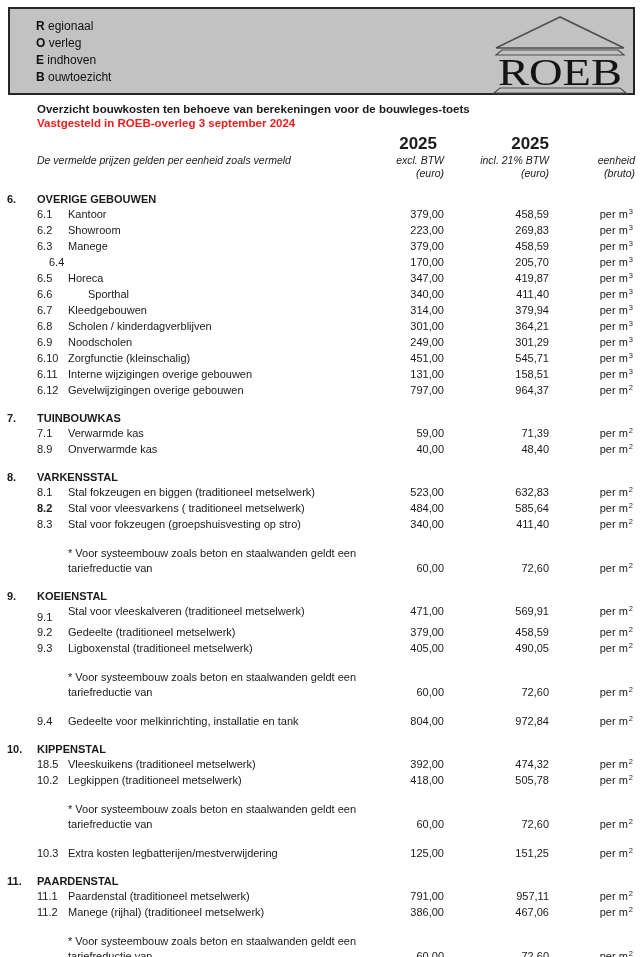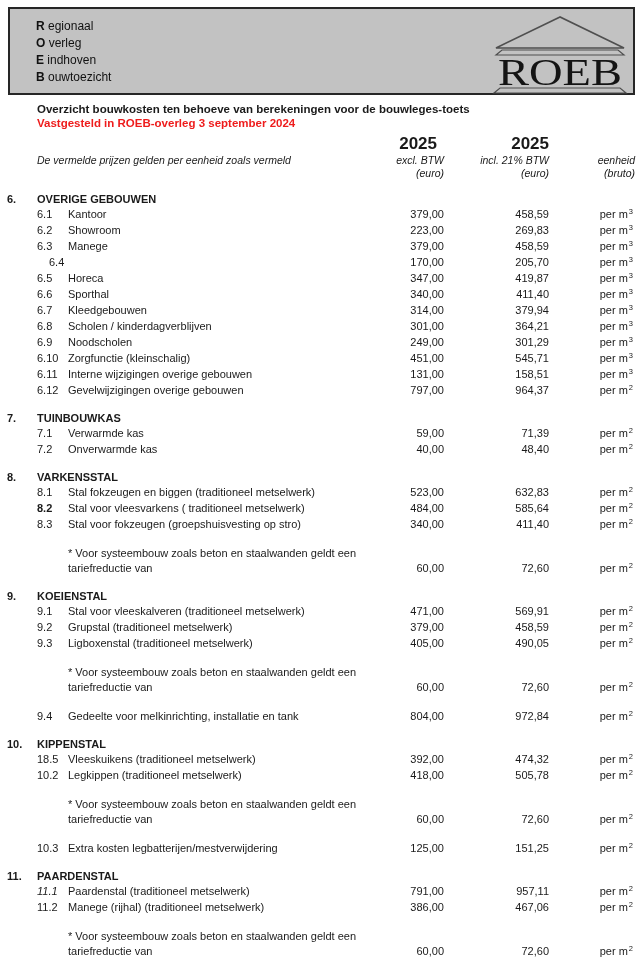--- a/index.html
+++ b/index.html
@@ -119,21 +119,21 @@
         </div>
         <div class="r">
           <div class="c" style="grid-column: 2 / 3;">6.5</div>
           <div class="c" style="grid-column: 3 / 4;">Horeca</div>
           <div class="c p" style="grid-column: 4 / 5;">347,00</div>
           <div class="c p" style="grid-column: 5 / 6;">419,87</div>
           <div class="c u" style="grid-column: 6 / 7;"><span>per m</span><span class="sup">3</span></div>
         </div>
         <div class="r">
           <div class="c" style="grid-column: 2 / 3;">6.6</div>
-          <div class="c" style="grid-column: 3 / 4;">Sporthal</div>
+          <div class="c" style="grid-column: 3 / 4; margin-left: 20px;">Sporthal</div>
           <div class="c p" style="grid-column: 4 / 5;">340,00</div>
           <div class="c p" style="grid-column: 5 / 6;">411,40</div>
           <div class="c u" style="grid-column: 6 / 7;"><span>per m</span><span class="sup">3</span></div>
         </div>
         <div class="r">
           <div class="c" style="grid-column: 2 / 3;">6.7</div>
           <div class="c" style="grid-column: 3 / 4;">Kleedgebouwen</div>
           <div class="c p" style="grid-column: 4 / 5;">314,00</div>
           <div class="c p" style="grid-column: 5 / 6;">379,94</div>
           <div class="c u" style="grid-column: 6 / 7;"><span>per m</span><span class="sup">3</span></div>
@@ -178,21 +178,21 @@
           <div class="c b" style="grid-column: 2 / 4;">TUINBOUWKAS</div>
         </div>
         <div class="r">
           <div class="c" style="grid-column: 2 / 3;">7.1</div>
           <div class="c" style="grid-column: 3 / 4;">Verwarmde kas</div>
           <div class="c p" style="grid-column: 4 / 5;">59,00</div>
           <div class="c p" style="grid-column: 5 / 6;">71,39</div>
           <div class="c u" style="grid-column: 6 / 7;"><span>per m</span><span class="sup">2</span></div>
         </div>
         <div class="r">
-          <div class="c" style="grid-column: 2 / 3;">7.2</div>
+          <div class="c" style="grid-column: 2 / 3;">8.9</div>
           <div class="c" style="grid-column: 3 / 4;">Onverwarmde kas</div>
           <div class="c p" style="grid-column: 4 / 5;">40,00</div>
           <div class="c p" style="grid-column: 5 / 6;">48,40</div>
           <div class="c u" style="grid-column: 6 / 7;"><span>per m</span><span class="sup">2</span></div>
         </div>
         <div class="r mt-sec">
           <div class="c b" style="grid-column: 1 / 2;">8.</div>
           <div class="c b" style="grid-column: 2 / 4;">VARKENSSTAL</div>
         </div>
         <div class="r">
@@ -223,29 +223,29 @@
           <div class="c" style="grid-column: 3 / 4;">tariefreductie van</div>
           <div class="c p" style="grid-column: 4 / 5;">60,00</div>
           <div class="c p" style="grid-column: 5 / 6;">72,60</div>
           <div class="c u" style="grid-column: 6 / 7;"><span>per m</span><span class="sup">2</span></div>
         </div>
         <div class="r mt-sec">
           <div class="c b" style="grid-column: 1 / 2;">9.</div>
           <div class="c b" style="grid-column: 2 / 4;">KOEIENSTAL</div>
         </div>
         <div class="r">
-          <div class="c" style="grid-column: 2 / 3;">9.1</div>
+          <div class="c" style="grid-column: 2 / 3; margin-top: 6px;">9.1</div>
           <div class="c" style="grid-column: 3 / 4;">Stal voor vleeskalveren (traditioneel metselwerk)</div>
           <div class="c p" style="grid-column: 4 / 5;">471,00</div>
           <div class="c p" style="grid-column: 5 / 6;">569,91</div>
           <div class="c u" style="grid-column: 6 / 7;"><span>per m</span><span class="sup">2</span></div>
         </div>
         <div class="r">
           <div class="c" style="grid-column: 2 / 3;">9.2</div>
-          <div class="c" style="grid-column: 3 / 4;">Grupstal (traditioneel metselwerk)</div>
+          <div class="c" style="grid-column: 3 / 4;">Gedeelte (traditioneel metselwerk)</div>
           <div class="c p" style="grid-column: 4 / 5;">379,00</div>
           <div class="c p" style="grid-column: 5 / 6;">458,59</div>
           <div class="c u" style="grid-column: 6 / 7;"><span>per m</span><span class="sup">2</span></div>
         </div>
         <div class="r">
           <div class="c" style="grid-column: 2 / 3;">9.3</div>
           <div class="c" style="grid-column: 3 / 4;">Ligboxenstal (traditioneel metselwerk)</div>
           <div class="c p" style="grid-column: 4 / 5;">405,00</div>
           <div class="c p" style="grid-column: 5 / 6;">490,05</div>
           <div class="c u" style="grid-column: 6 / 7;"><span>per m</span><span class="sup">2</span></div>
@@ -298,21 +298,21 @@
           <div class="c" style="grid-column: 3 / 4;">Extra kosten legbatterijen/mestverwijdering</div>
           <div class="c p" style="grid-column: 4 / 5;">125,00</div>
           <div class="c p" style="grid-column: 5 / 6;">151,25</div>
           <div class="c u" style="grid-column: 6 / 7;"><span>per m</span><span class="sup">2</span></div>
         </div>
         <div class="r mt-sec">
           <div class="c b" style="grid-column: 1 / 2;">11.</div>
           <div class="c b" style="grid-column: 2 / 4;">PAARDENSTAL</div>
         </div>
         <div class="r">
-          <div class="c" style="grid-column: 2 / 3; font-style: italic;">11.1</div>
+          <div class="c" style="grid-column: 2 / 3;">11.1</div>
           <div class="c" style="grid-column: 3 / 4;">Paardenstal (traditioneel metselwerk)</div>
           <div class="c p" style="grid-column: 4 / 5;">791,00</div>
           <div class="c p" style="grid-column: 5 / 6;">957,11</div>
           <div class="c u" style="grid-column: 6 / 7;"><span>per m</span><span class="sup">2</span></div>
         </div>
         <div class="r">
           <div class="c" style="grid-column: 2 / 3;">11.2</div>
           <div class="c" style="grid-column: 3 / 4;">Manege (rijhal) (traditioneel metselwerk)</div>
           <div class="c p" style="grid-column: 4 / 5;">386,00</div>
           <div class="c p" style="grid-column: 5 / 6;">467,06</div>

